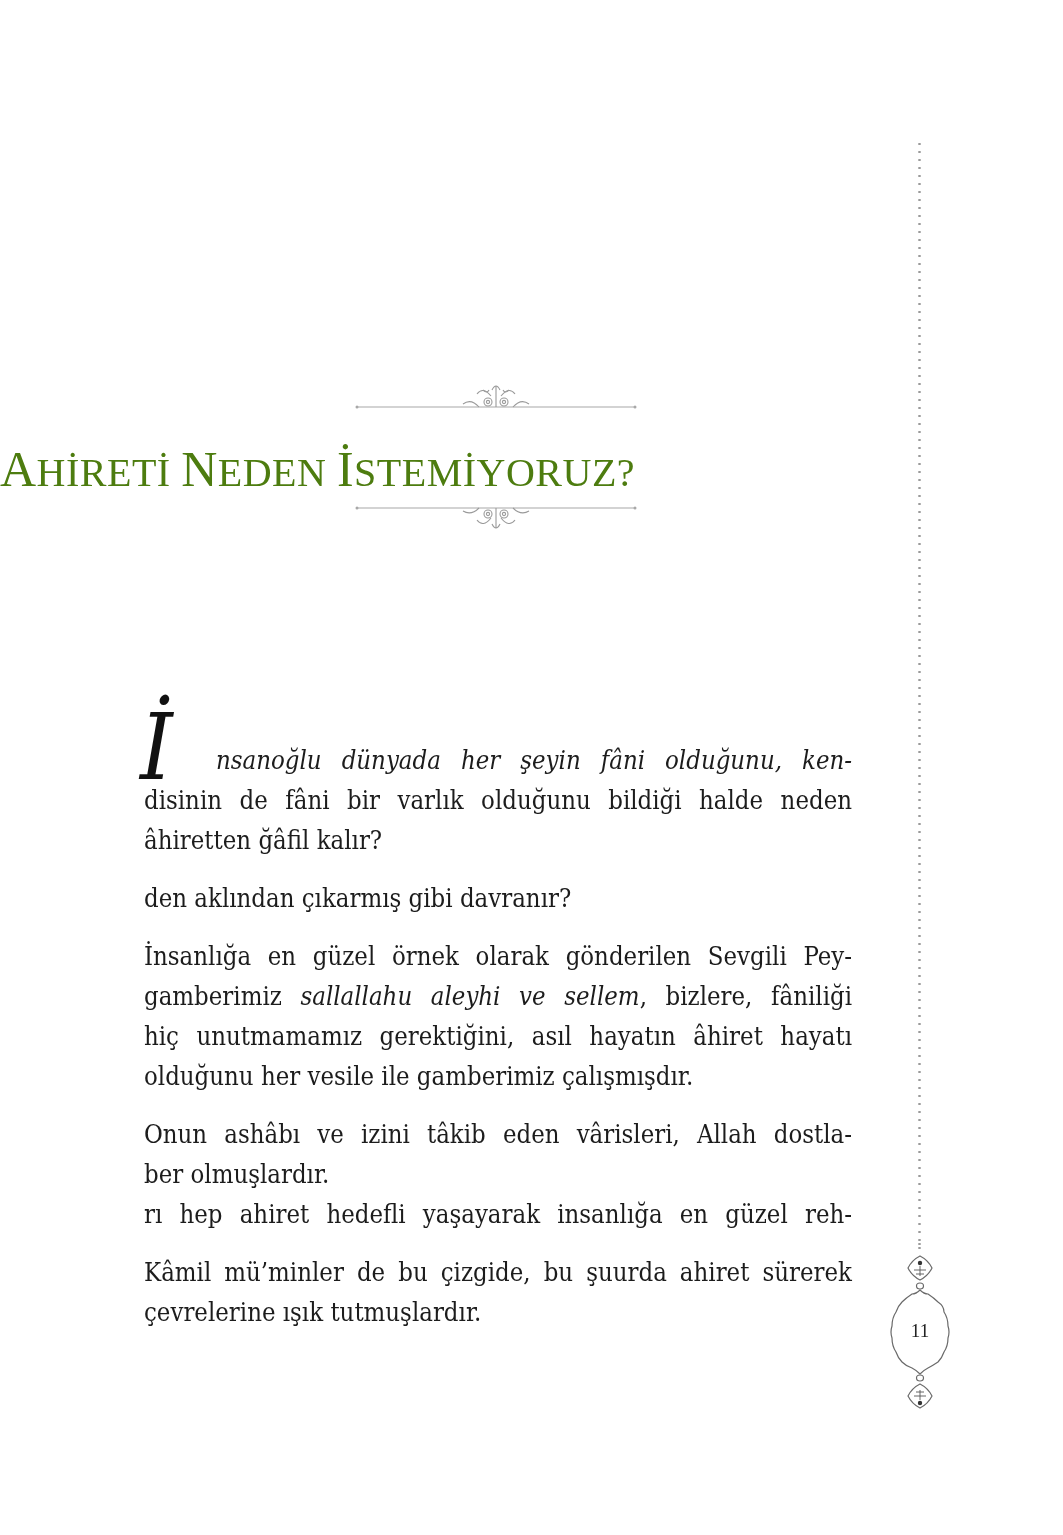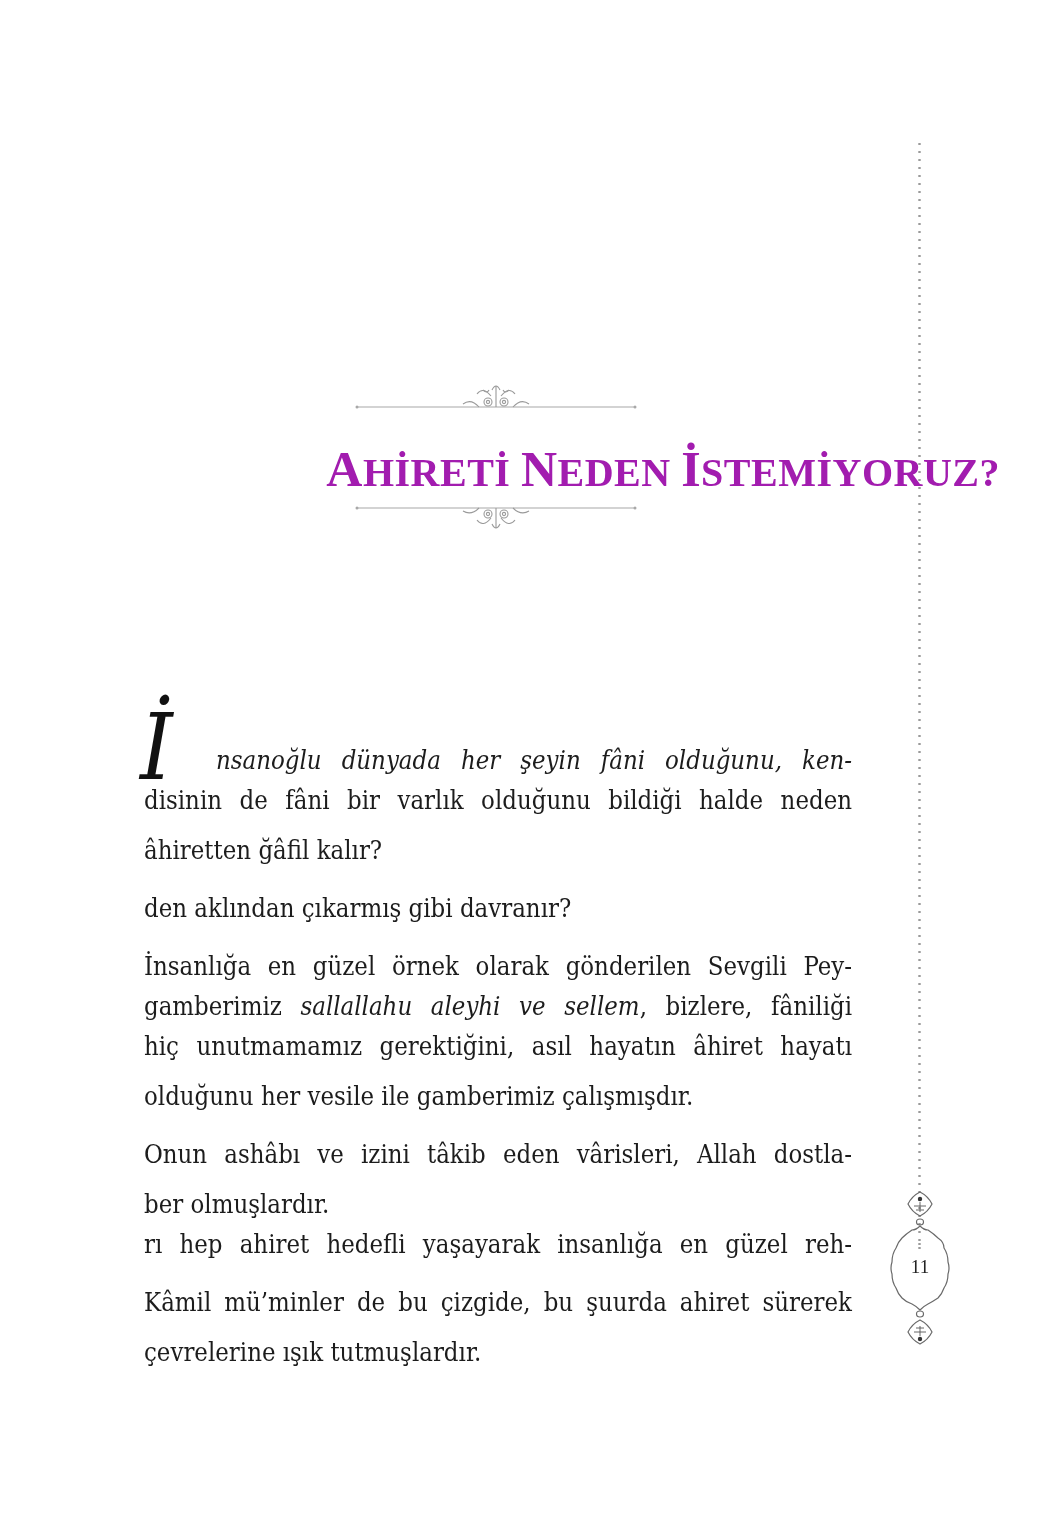--- a/index.html
+++ b/index.html
@@ -3,47 +3,47 @@
   <meta charset="utf-8">
   <style>
     html, body { margin: 0; padding: 0; }
     body {
       width: 1063px; height: 1535px; background: #ffffff; position: relative; overflow: hidden;
       font-family: "DejaVu Serif", "Liberation Serif", serif; color: #1a1a1a;
     }
     .ornament { position: absolute; left: 355px; width: 282px; height: 30px; }
     .ornament svg { display: block; }
     .title {
-      position: absolute; left: 0; width: 1000px; top: 440px; text-align: right;
+      position: absolute; left: 0; width: 1000px; top: 440px; text-align: left;
       font-family: "Liberation Serif", serif; font-size: 50px; letter-spacing: 0.5px;
-      color: #a21caf; font-weight: bold; margin: 0;
+      color: #4d7c0f; font-weight: normal; margin: 0;
     }
     .title .sm { font-size: 40px; }
     .body-text {
       position: absolute; left: 144px; width: 708px; top: 740px;
       font-family: "DejaVu Serif", serif; font-size: 25.5px; line-height: 40px; color: #1c1c1c;
       text-align: justify; font-stretch: condensed;
     }
     .para { margin: 0 0 18px 0; }
     .para .ln { display: block; text-align: justify; text-align-last: justify; white-space: nowrap; }
-    .para .ln.last { text-align-last: left; margin-top: 10px; }
+    .para .ln.last { text-align-last: left; }
     .dropcap-wrap { position: relative; }
     .dropcap {
       position: absolute; left: -4px; top: -38px;
       font-family: "DejaVu Serif", serif; font-style: italic; font-size: 92px; line-height: 1;
       color: #111;
     }
     .first-line { padding-left: 72px; font-style: italic; }
     em { font-style: italic; }
     .dots {
       position: absolute; left: 918px; width: 3px;
       background-image: radial-gradient(circle, #9a9a9a 1px, transparent 1.4px);
       background-size: 3px 8px; background-repeat: repeat-y;
     }
-    .page-badge { position: absolute; left: 884px; top: 1186px; width: 72px; height: 170px; }
+    .page-badge { position: absolute; left: 884px; top: 1250px; width: 72px; height: 170px; }
     .page-num {
       position: absolute; left: 0; width: 72px; top: 70px; text-align: center;
       font-family: "Liberation Serif", serif; font-size: 19px; color: #222;
     }
   </style>
 </head>
 <body>
 
 <div class="ornament" style="top:380px;">
   <svg width="282" height="30" viewBox="0 0 282 30">

